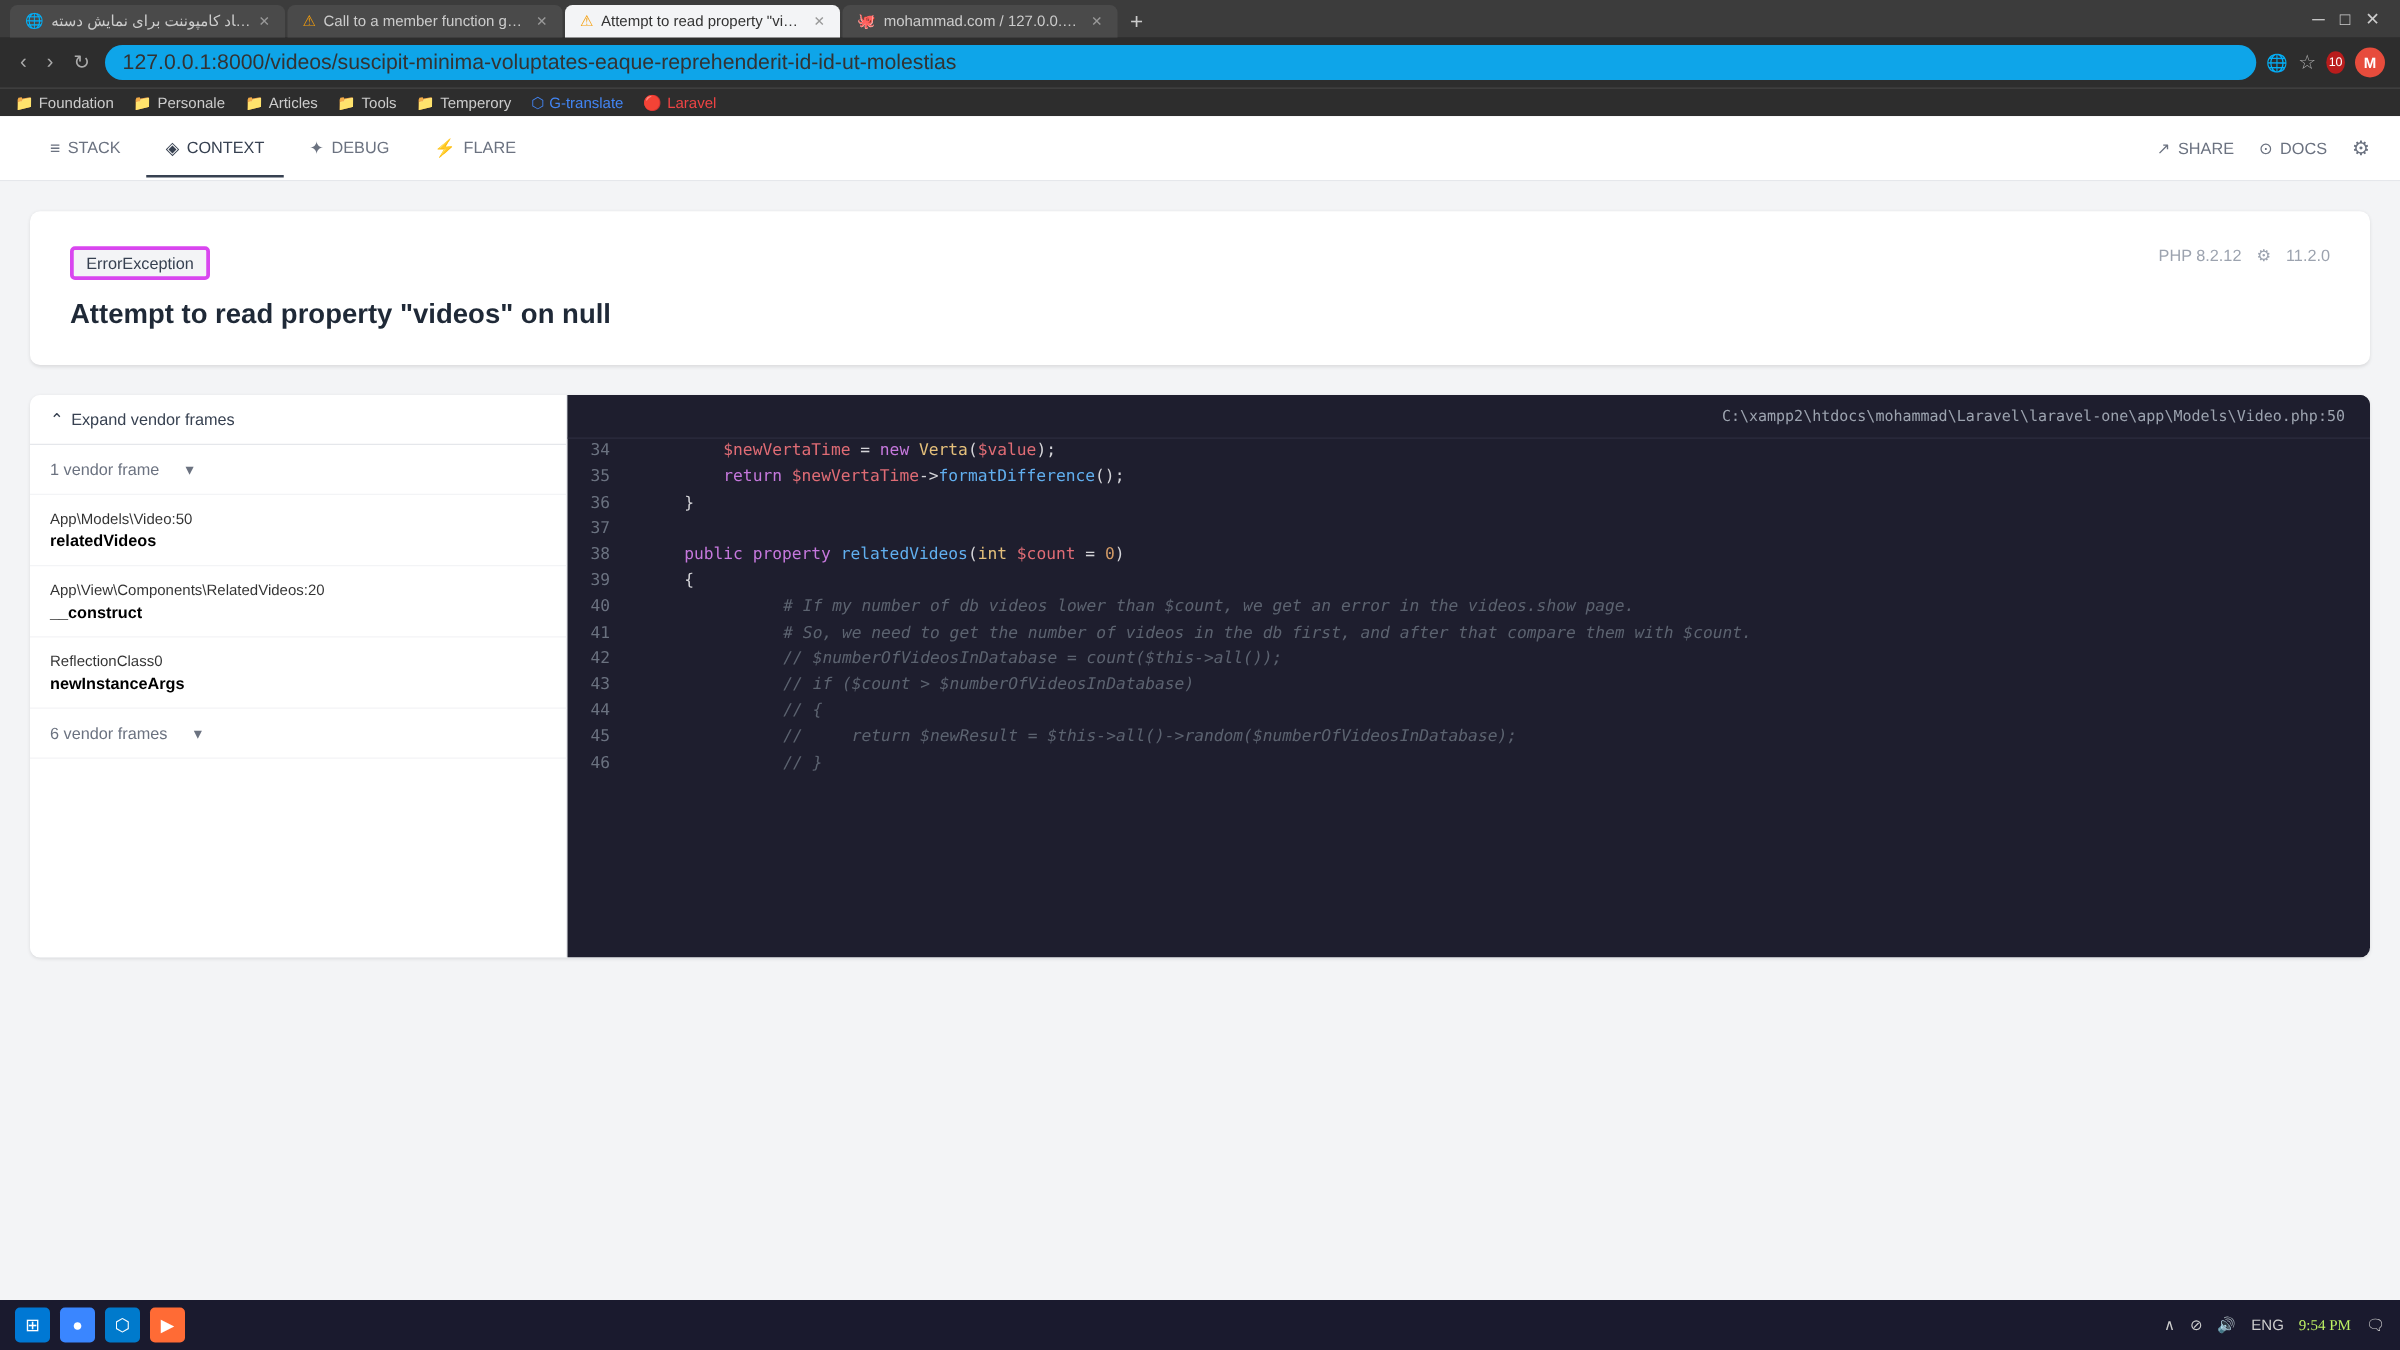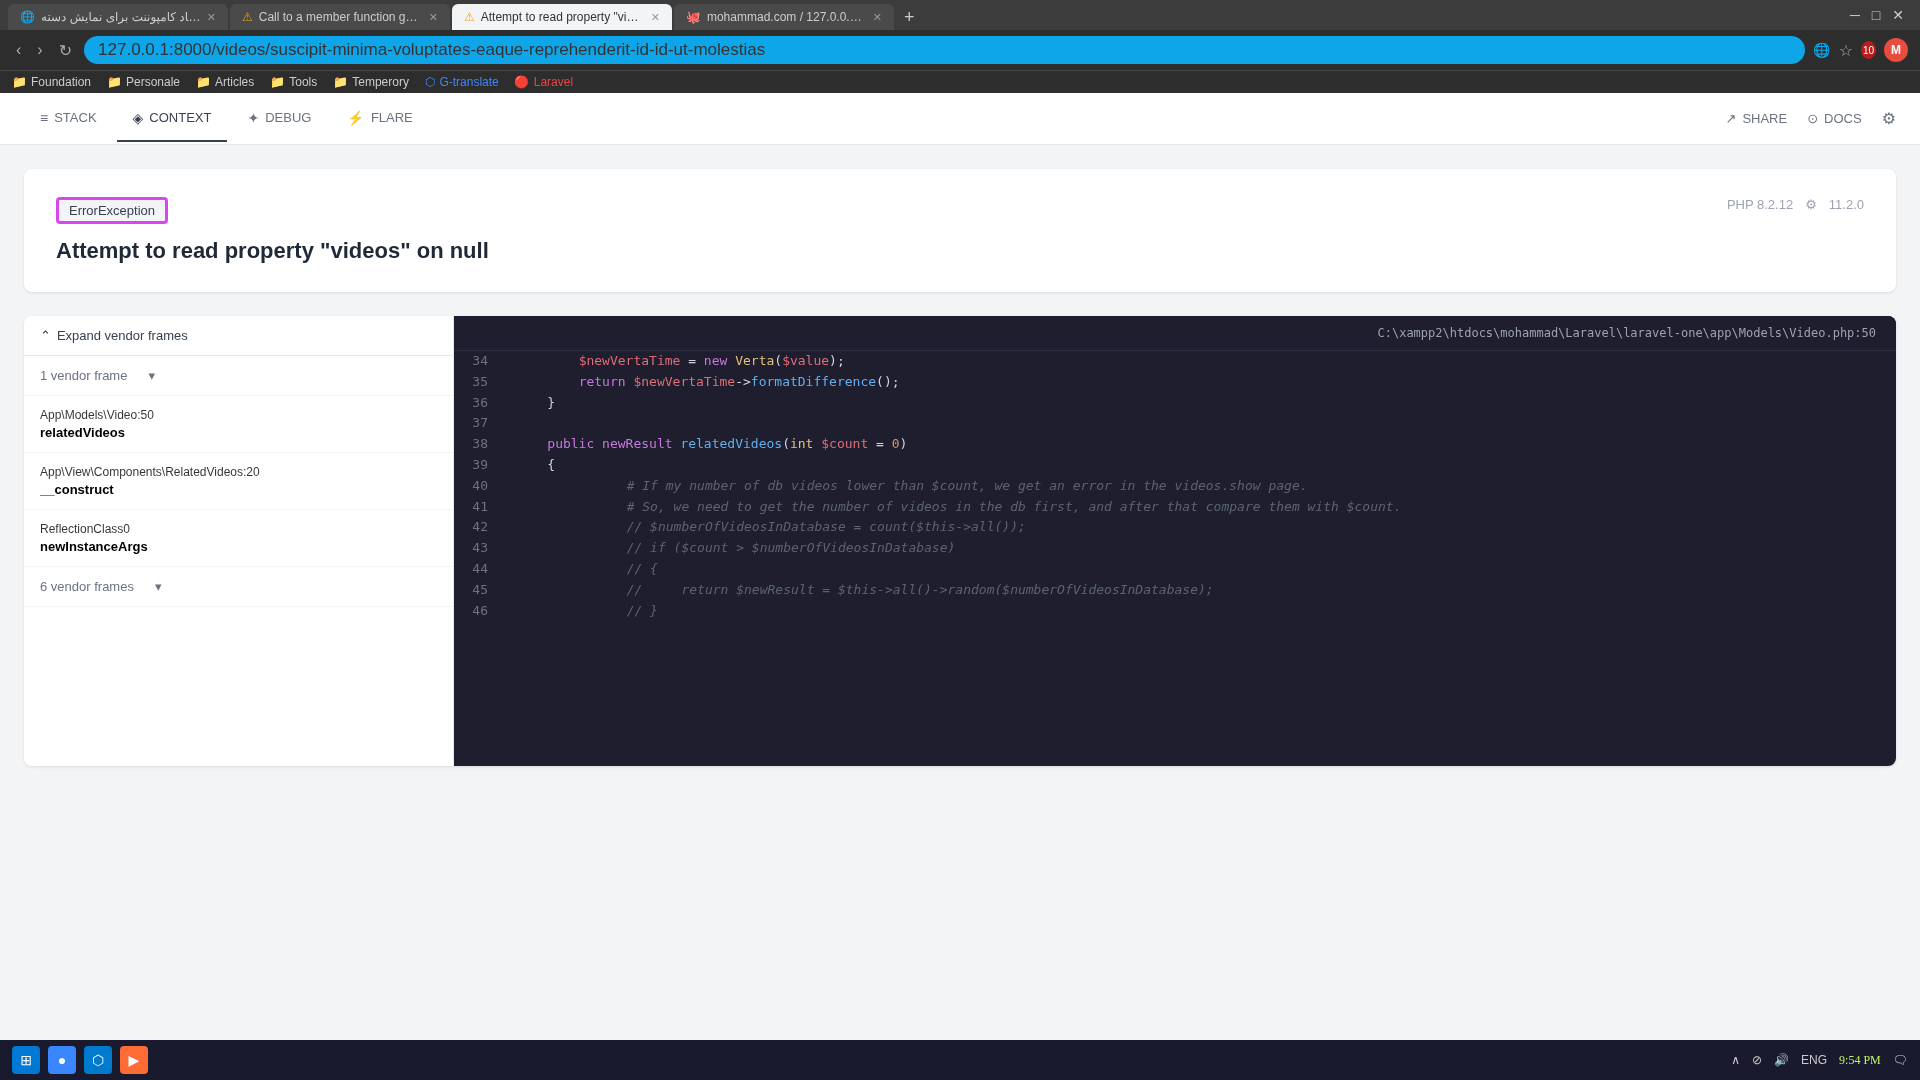--- a/index.html
+++ b/index.html
@@ -235,21 +235,21 @@
         <div class="code-line">
           <span class="line-num">36</span>
           <span class="line-code">    }</span>
         </div>
         <div class="code-line">
           <span class="line-num">37</span>
           <span class="line-code"></span>
         </div>
         <div class="code-line">
           <span class="line-num">38</span>
-          <span class="line-code">    <span class="kw">public</span> <span class="kw">newResult</span> <span class="fn">relatedVideos</span>(<span class="type">int</span> <span class="var">$count</span> <span class="op">=</span> <span class="num">0</span>)</span>
+          <span class="line-code">    <span class="kw">public</span> <span class="kw">property</span> <span class="fn">relatedVideos</span>(<span class="type">int</span> <span class="var">$count</span> <span class="op">=</span> <span class="num">0</span>)</span>
         </div>
         <div class="code-line">
           <span class="line-num">39</span>
           <span class="line-code">    {</span>
         </div>
         <div class="code-line">
           <span class="line-num">40</span>
           <span class="line-code">        <span class="cm"># If my number of db videos lower than $count, we get an error in the videos.show page.</span></span>
         </div>
         <div class="code-line">

